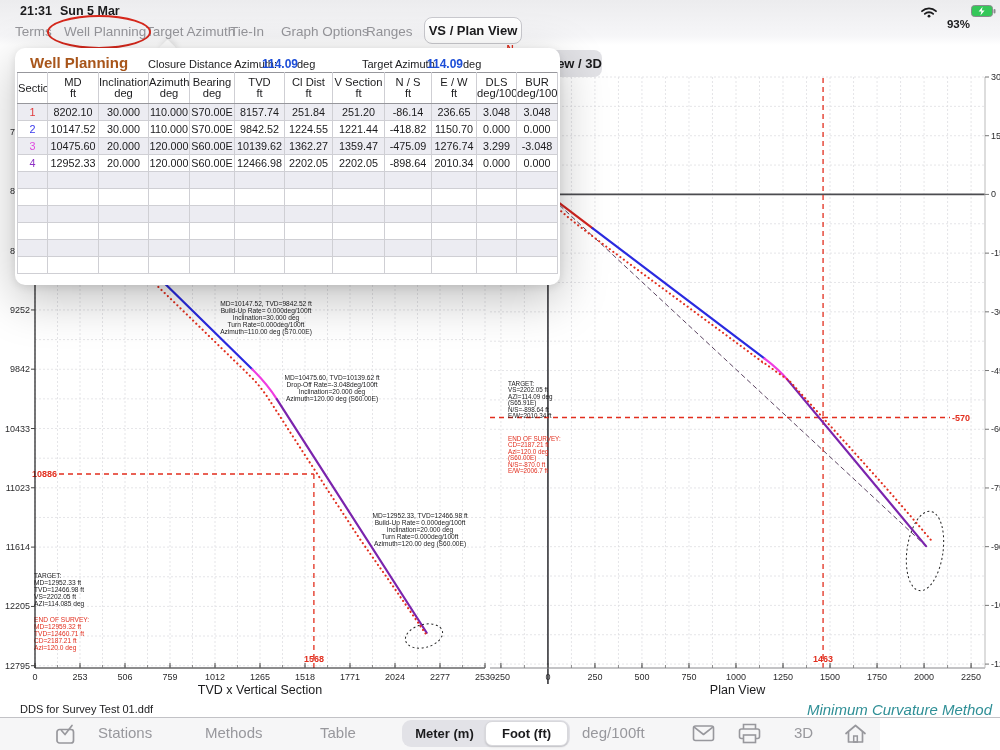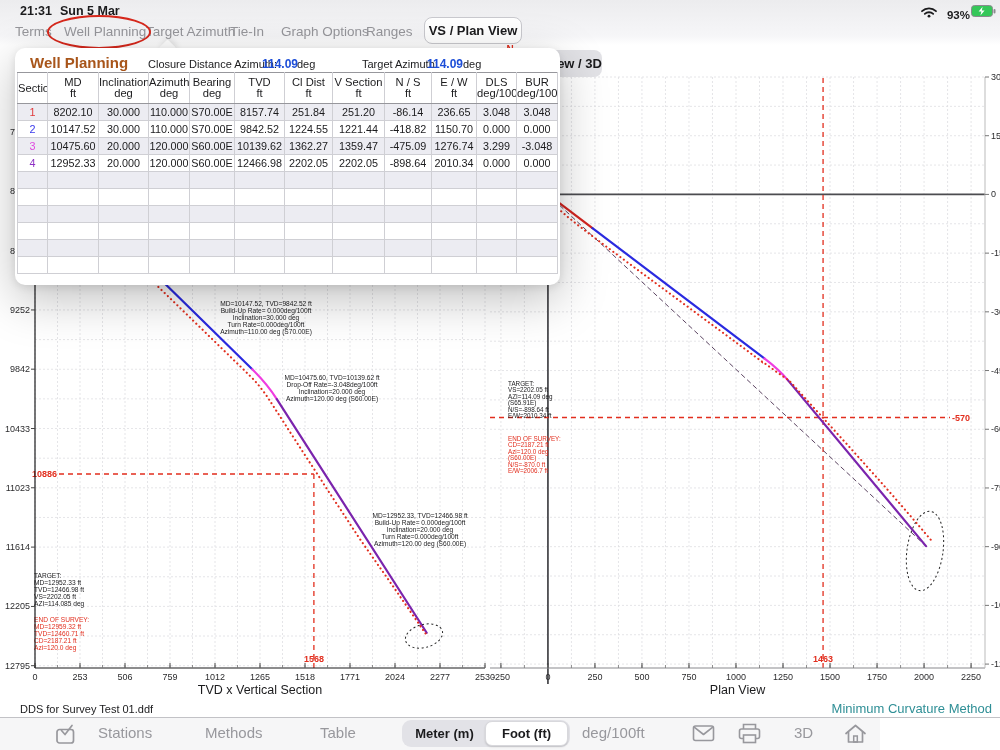--- a/index.html
+++ b/index.html
@@ -3,21 +3,21 @@
 <meta charset="utf-8">
 <style>
   html,body{margin:0;padding:0;background:#fff;}
   .stage{position:relative;width:1000px;height:750px;overflow:hidden;background:#fff;
          font-family:"Liberation Sans",sans-serif;-webkit-font-smoothing:antialiased;}
   
   .topbar{position:absolute;left:0;top:0;width:1000px;height:45px;z-index:3;
           background:linear-gradient(#ECECEE,#F6F6F8 80%,rgba(246,246,248,0));}
   .st-time{position:absolute;left:20px;top:4px;font-size:12.5px;font-weight:700;color:#1b1b1d;}
   .st-date{position:absolute;left:60px;top:4px;font-size:12.5px;font-weight:600;color:#1b1b1d;}
-  .st-batt{position:absolute;right:30px;top:9px;font-size:11.5px;font-weight:600;color:#1b1b1d;}
+  .st-batt{position:absolute;right:30px;top:18px;font-size:11.5px;font-weight:600;color:#1b1b1d;}
   .menu-item{position:absolute;top:24px;font-size:13.5px;color:#96969B;white-space:nowrap;cursor:default;}
   .tb-btn{position:absolute;top:17px;height:27px;border-radius:8px;display:flex;align-items:center;
           justify-content:center;font-size:13px;font-weight:600;color:#1b1b1d;box-sizing:border-box;}
   .tb-btn.sel{background:#fff;border:1px solid #C9C9CE;}
   .tb-btn.unsel{background:#E2E2E6;margin-top:33px;}
   .app-title{position:absolute;right:15px;top:19px;font-size:17.5px;font-style:italic;font-weight:600;
              color:#A2492B;letter-spacing:.2px;}
   .red-ellipse{position:absolute;left:47px;top:15px;width:100px;height:30px;border:2px solid #D7281C;
                border-radius:50%;z-index:4;}
   
@@ -28,21 +28,21 @@
   .pp-title{position:absolute;left:15px;top:6px;font-size:15px;font-weight:700;color:#A8551A;}
   .pp-lb{position:absolute;top:10px;font-size:11px;color:#1b1b1d;}
   .pp-val{position:absolute;top:9px;font-size:12px;font-weight:700;color:#1d4ed8;}
   #wp-table{position:absolute;left:2px;top:24px;border-collapse:collapse;table-layout:fixed;width:540px;}
   #wp-table td,#wp-table th{border:1px solid #CFCFD4;padding:0;text-align:center;overflow:hidden;
        font-size:10.8px;color:#1b1b1d;height:16px;line-height:1.02;white-space:nowrap;font-weight:400;}
   #wp-table th{border-top:1px solid #97979C;border-bottom:1px solid #97979C;height:30px;font-size:11.2px;}
   #wp-table tr.alt td{background:#ECECF2;}
   
   .file-name{position:absolute;left:8px;top:703px;font-size:11px;color:#1b1b1d;z-index:3;padding-left:12px;}
-  .method{position:absolute;right:8px;top:701px;font-size:13px;color:#2F8F96;z-index:3;}
+  .method{position:absolute;right:8px;top:701px;font-size:15px;font-style:italic;color:#2F8F96;z-index:3;}
   .divider{position:absolute;left:0;top:717px;width:1000px;height:1px;background:#C2C2C6;z-index:3;}
   .toolbar{position:absolute;left:0;top:718px;width:880px;height:32px;background:#F6F6F7;z-index:3;}
   .tl-label{position:absolute;top:6px;font-size:15px;color:#98989D;white-space:nowrap;}
   .seg{position:absolute;left:402px;top:2px;width:168px;height:27px;background:#E2E2E7;border-radius:9px;
        display:flex;align-items:center;padding:0 2px;box-sizing:border-box;}
   .seg span{width:81px;height:23px;border-radius:7px;display:flex;align-items:center;justify-content:center;
        font-size:13px;font-weight:600;color:#1b1b1d;}
   .seg .on{background:#fff;border:0.5px solid #D8D8DC;box-shadow:0 1px 2px rgba(0,0,0,.15);}
   .tl-icon{position:absolute;top:5px;}
   #charts{position:absolute;left:0;top:0;z-index:1;}

